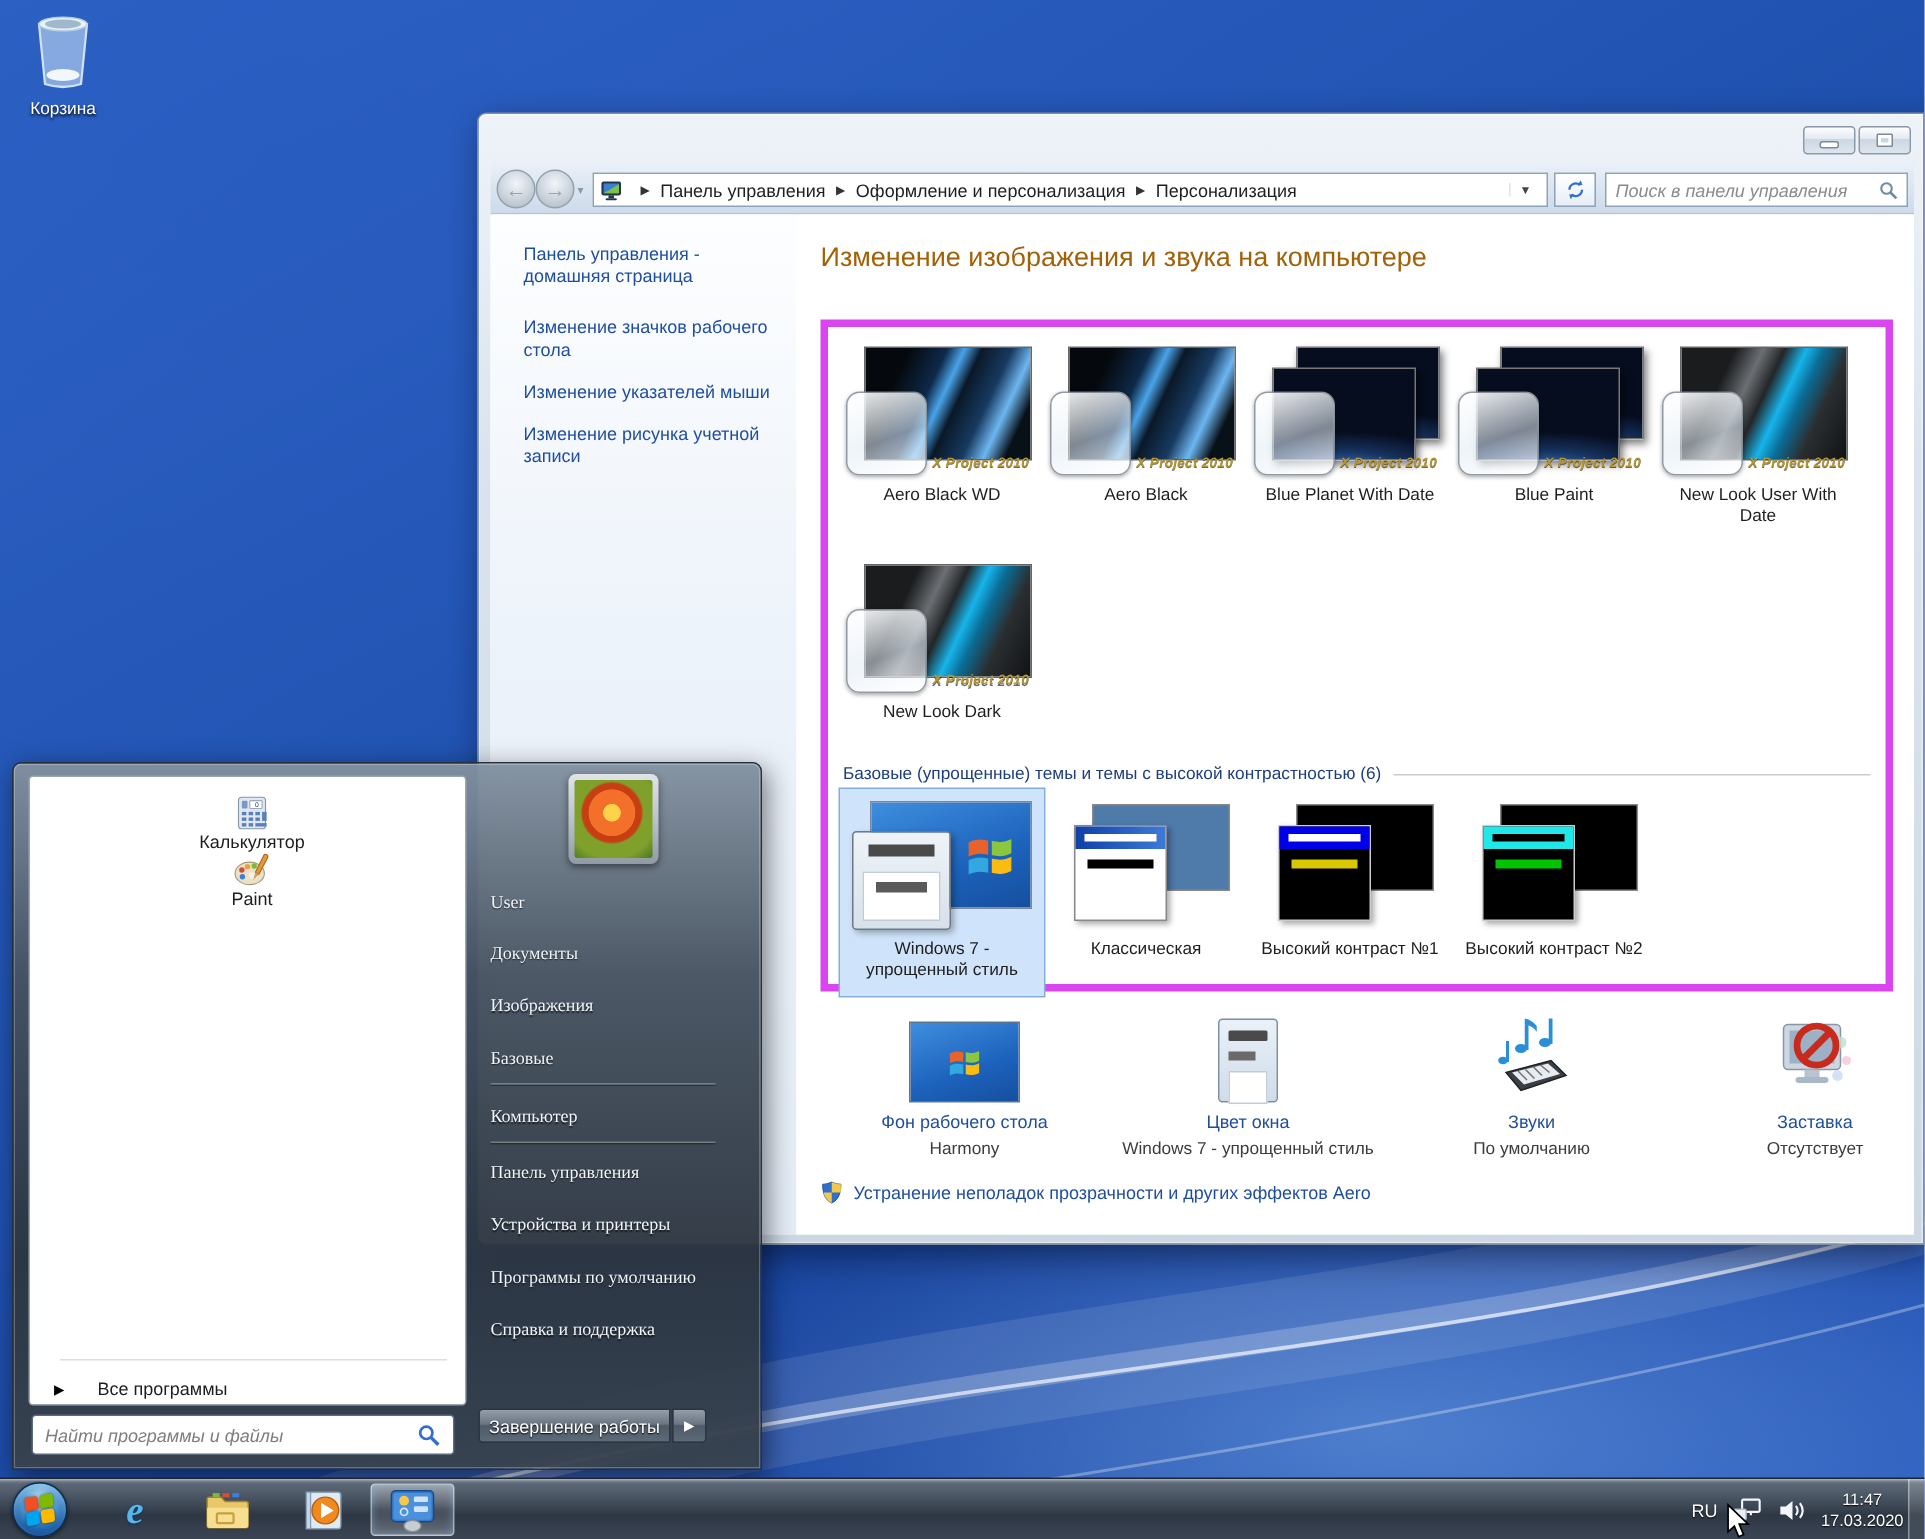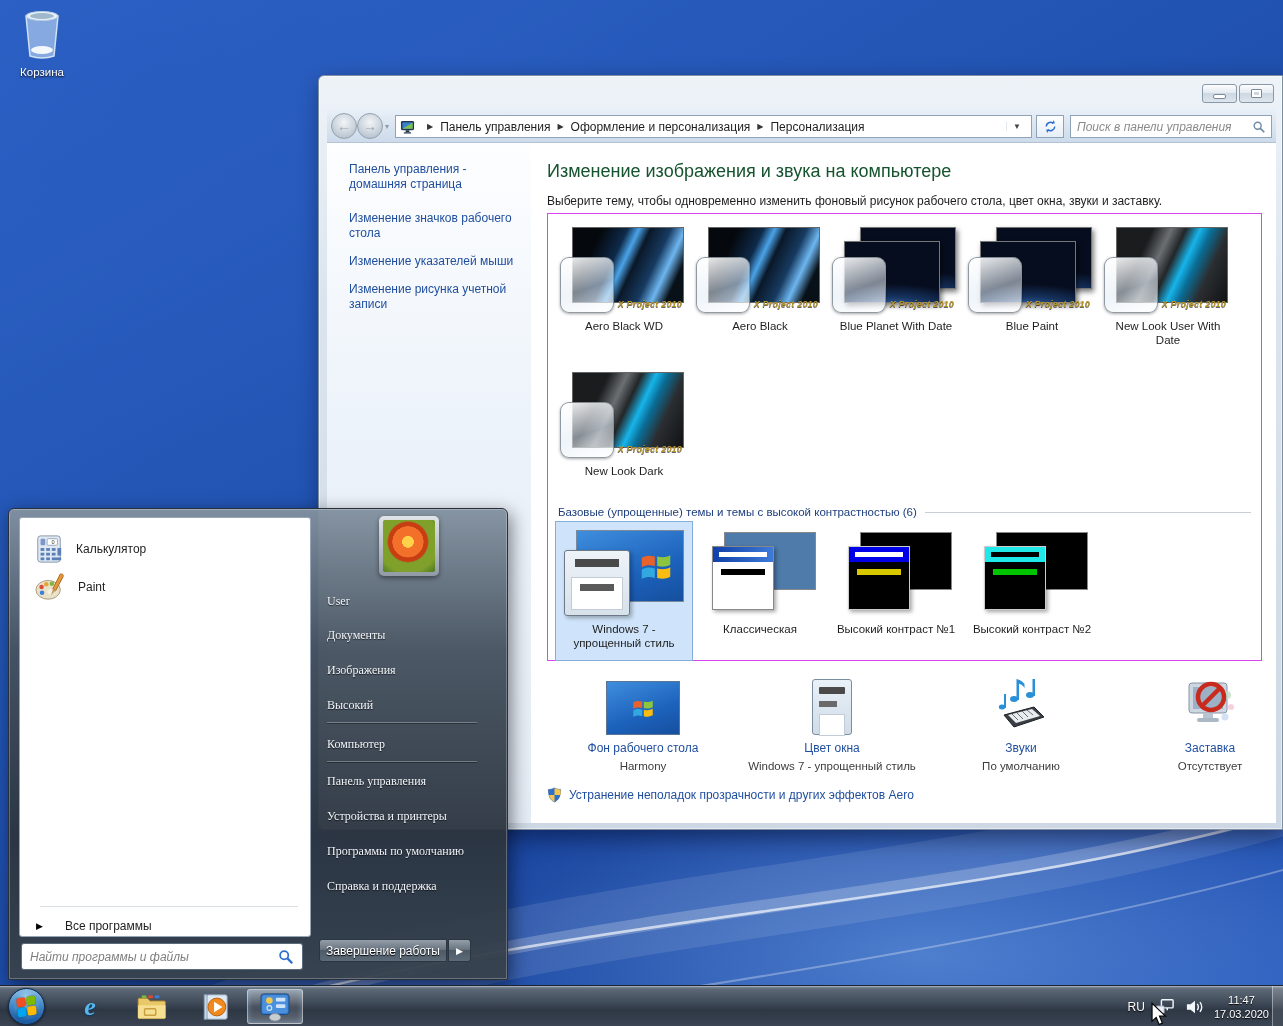--- a/index.html
+++ b/index.html
@@ -45,23 +45,23 @@
   .searchbox { top:6px; right:4px; width:202px; height:23px; background:#fff; border:1px solid #8fa3b8;
                display:flex; align-items:center; }
   .searchbox input { border:0; outline:0; flex:1; font-size:12px; padding:0 6px; font-family:inherit; background:transparent;}
   .searchbox input::placeholder { font-style:italic; color:#8b8b8b; }
   .winbody { top:67px; left:8px; width:949px; height:680px; background:#fff; }
   .cpl-side { left:0; top:0; width:204px; height:680px;
               background:linear-gradient(180deg,#fdfeff,#edf3fa 40%,#e4ecf5); }
   .cpl-link { color:#1f4e9e; font-size:12px; line-height:15px; width:172px; margin:0 0 13px 22px; }
   .cpl-side .pad { height:19px; }
   .cpl-main { left:204px; top:0; width:745px; height:680px; background:#fff; }
-  .h1 { left:16px; top:18px; font-size:18px; color:#14532d; }
+  .h1 { left:16px; top:18px; font-size:18px; color:#a16207; }
   .sub { left:16px; top:51px; font-size:12px; color:#1e1e1e; }
-  .panel { left:16px; top:70px; width:715px; height:448px; border:1px solid #d946ef; background:#fff; }
+  .panel { left:16px; top:70px; width:715px; height:448px; border:5px solid #d946ef; background:#fff; }
 
   .card { position:absolute; width:136px; text-align:center; }
   .thumb { position:relative; width:120px; height:88px; margin:0 auto; }
   .cap { font-size:11.5px; line-height:14px; color:#1e1e1e; margin-top:4px; padding:0 2px;}
   .wm { position:absolute; right:2px; bottom:6px; font-size:9px; font-weight:bold; font-style:italic;
         color:#b8962e; text-shadow:0 1px 0 rgba(0,0,0,.6); letter-spacing:.2px; }
   .glass { position:absolute; left:-4px; bottom:2px; width:54px; height:56px; border-radius:9px;
            background:linear-gradient(160deg,rgba(255,255,255,.95),rgba(225,235,245,.55) 55%,rgba(255,255,255,.75));
            border:1px solid rgba(120,130,140,.8); box-shadow:0 1px 3px rgba(0,0,0,.35); }
   .img-ab { position:absolute; left:8px; top:0; width:112px; height:76px; border:1px solid #666;
@@ -95,21 +95,21 @@
   .s-title { font-size:12px; color:#1f4e9e; margin-top:6px;text-align:center; }
   .s-value { font-size:11.5px; color:#3c3c3c; margin-top:5px; }
   .trouble { position:absolute; left:16px; top:644px; display:flex; align-items:center; gap:7px; }
   .trouble span { font-size:12px; color:#1f4e9e; }
 
   
   .startmenu { left:8px; top:508px; width:500px; height:472px; z-index:3; border-radius:6px 6px 0 0;
                background:linear-gradient(180deg,rgba(130,145,160,.96),rgba(70,82,96,.96) 30%,rgba(44,53,64,.96) 70%,rgba(56,66,78,.96));
                border:1px solid #27313c; box-shadow:0 0 0 1px rgba(255,255,255,.25) inset, 3px 5px 18px rgba(0,0,10,.5); }
   .sm-left { left:10px; top:8px; width:292px; height:420px; background:#fff; border:1px solid #97a5b4; border-radius:3px; }
-  .progitem { position:absolute; left:8px; width:274px; height:38px; display:flex; align-items:center; gap:12px; padding-left:6px;}
+  .progitem { position:absolute; left:8px; width:274px; height:38px; display:flex; align-items:center; padding-left:6px;flex-direction:column;}
   .progitem span { font-size:12px; color:#1e1e1e; }
   .sm-sep { position:absolute; left:20px; right:12px; top:388px; height:1px; background:#d8dee4; }
   .allprog { position:absolute; left:6px; top:396px; width:278px; height:24px; display:flex; align-items:center; gap:22px; padding-left:10px;}
   .allprog b { color:#000; font-size:9px; } .allprog span { font-size:12px; color:#1e1e1e; }
   .sm-search { position:absolute; left:12px; top:434px; width:282px; height:27px; background:#fff; border:1px solid #5a6b7c;
                border-radius:3px; display:flex; align-items:center; }
   .sm-search input { flex:1; border:0; outline:0; font-size:12px; padding:0 8px; font-family:inherit; background:transparent;}
   .sm-search input::placeholder { font-style:italic; color:#7e7e7e; }
   .sm-right { left:302px; top:0; width:198px; height:472px; }
   .avatar { left:68px; top:7px; width:60px; height:60px; border-radius:5px;
@@ -223,21 +223,20 @@
       <div class="pad"></div>
       <div class="cpl-link">Панель управления - домашняя страница</div>
       <div style="height:6px"></div>
       <div class="cpl-link">Изменение значков рабочего стола</div>
       <div class="cpl-link">Изменение указателей мыши</div>
       <div class="cpl-link">Изменение рисунка учетной записи</div>
     </div>
 
     <div class="abs cpl-main">
       <div class="abs h1">Изменение изображения и звука на компьютере</div>
-      <div class="abs sub">Выберите тему, чтобы одновременно изменить фоновый рисунок рабочего стола, цвет окна, звуки и заставку.</div>
 
       <div class="abs panel">
 
         <div class="card" style="left:8px;top:13px">
           <div class="thumb">
             <div class="img-ab"></div>
             <div class="wm">X Project 2010</div>
             <div class="glass"></div>
           </div>
           <div class="cap">Aero Black WD</div>
@@ -482,21 +481,21 @@
     </svg>
   </div>
 
   <div class="abs sm-right">
     <div class="abs avatar">
         <div class="pic"></div>
       </div>
     <div class="sm-item" style="top:85px">User</div>
     <div class="sm-item" style="top:119px">Документы</div>
     <div class="sm-item" style="top:154px">Изображения</div>
-    <div class="sm-item" style="top:189px">Высокий</div>
+    <div class="sm-item" style="top:189px">Базовые</div>
     <div class="sm-div" style="top:213px"></div>
     <div class="sm-item" style="top:228px">Компьютер</div>
     <div class="sm-div" style="top:252px"></div>
     <div class="sm-item" style="top:265px">Панель управления</div>
     <div class="sm-item" style="top:300px">Устройства и принтеры</div>
     <div class="sm-item" style="top:335px">Программы по умолчанию</div>
     <div class="sm-item" style="top:370px">Справка и поддержка</div>
     <div class="shutdown">Завершение работы</div>
     <div class="shutarrow">▶</div>
   </div>

